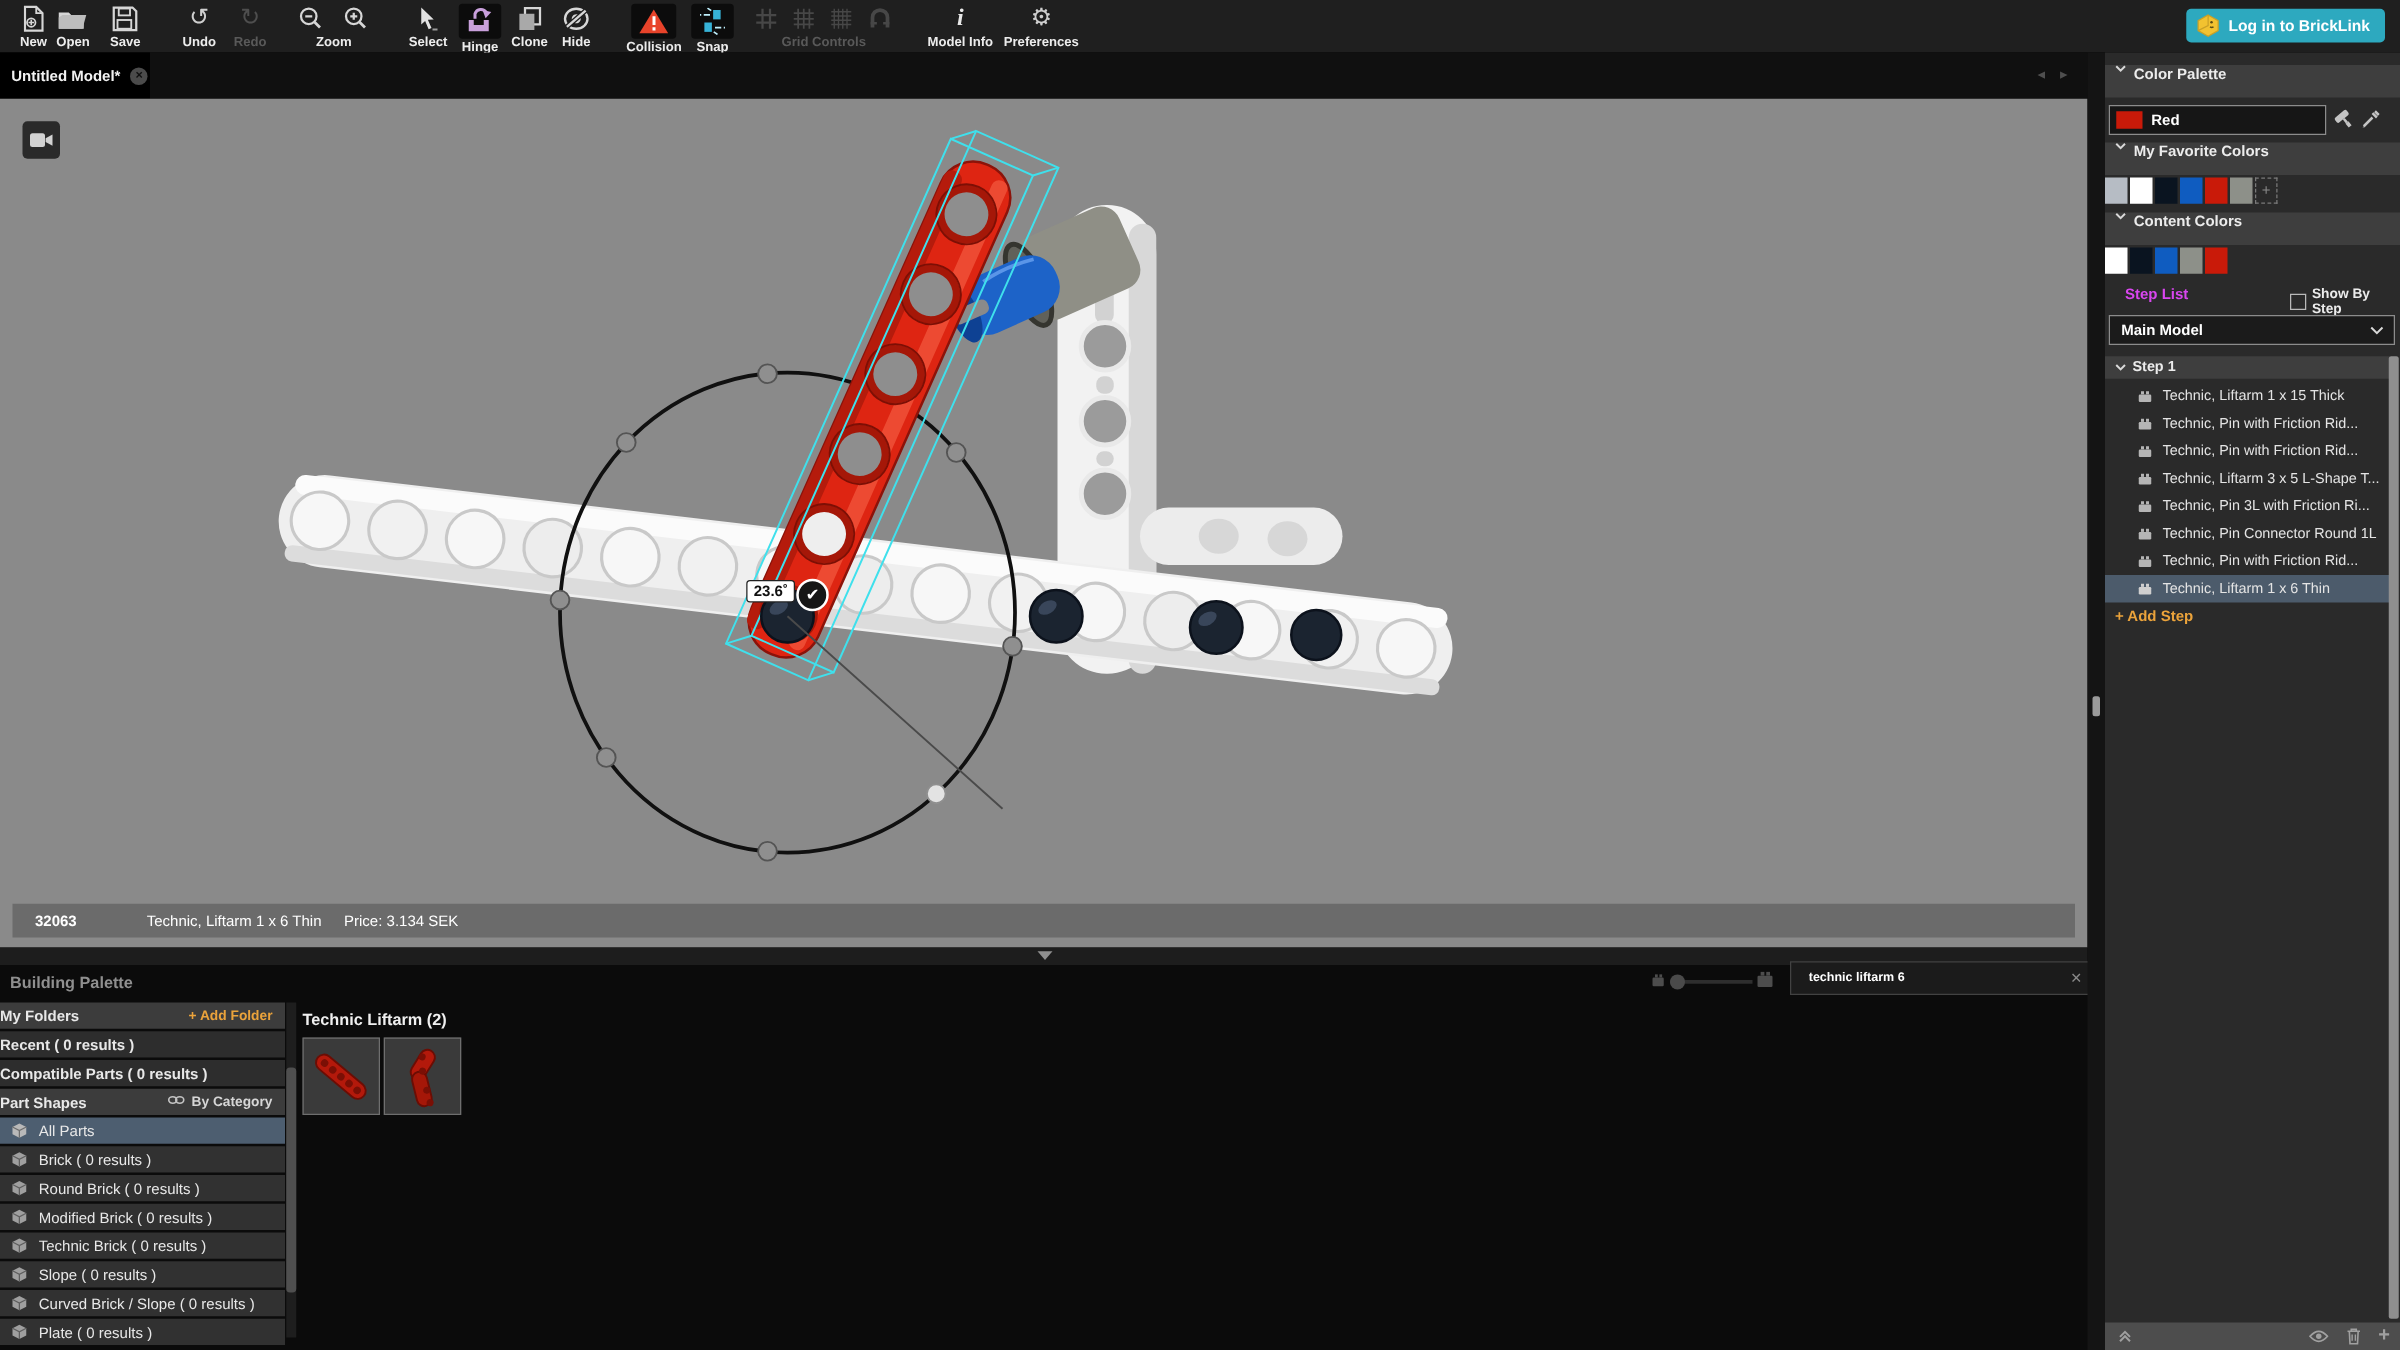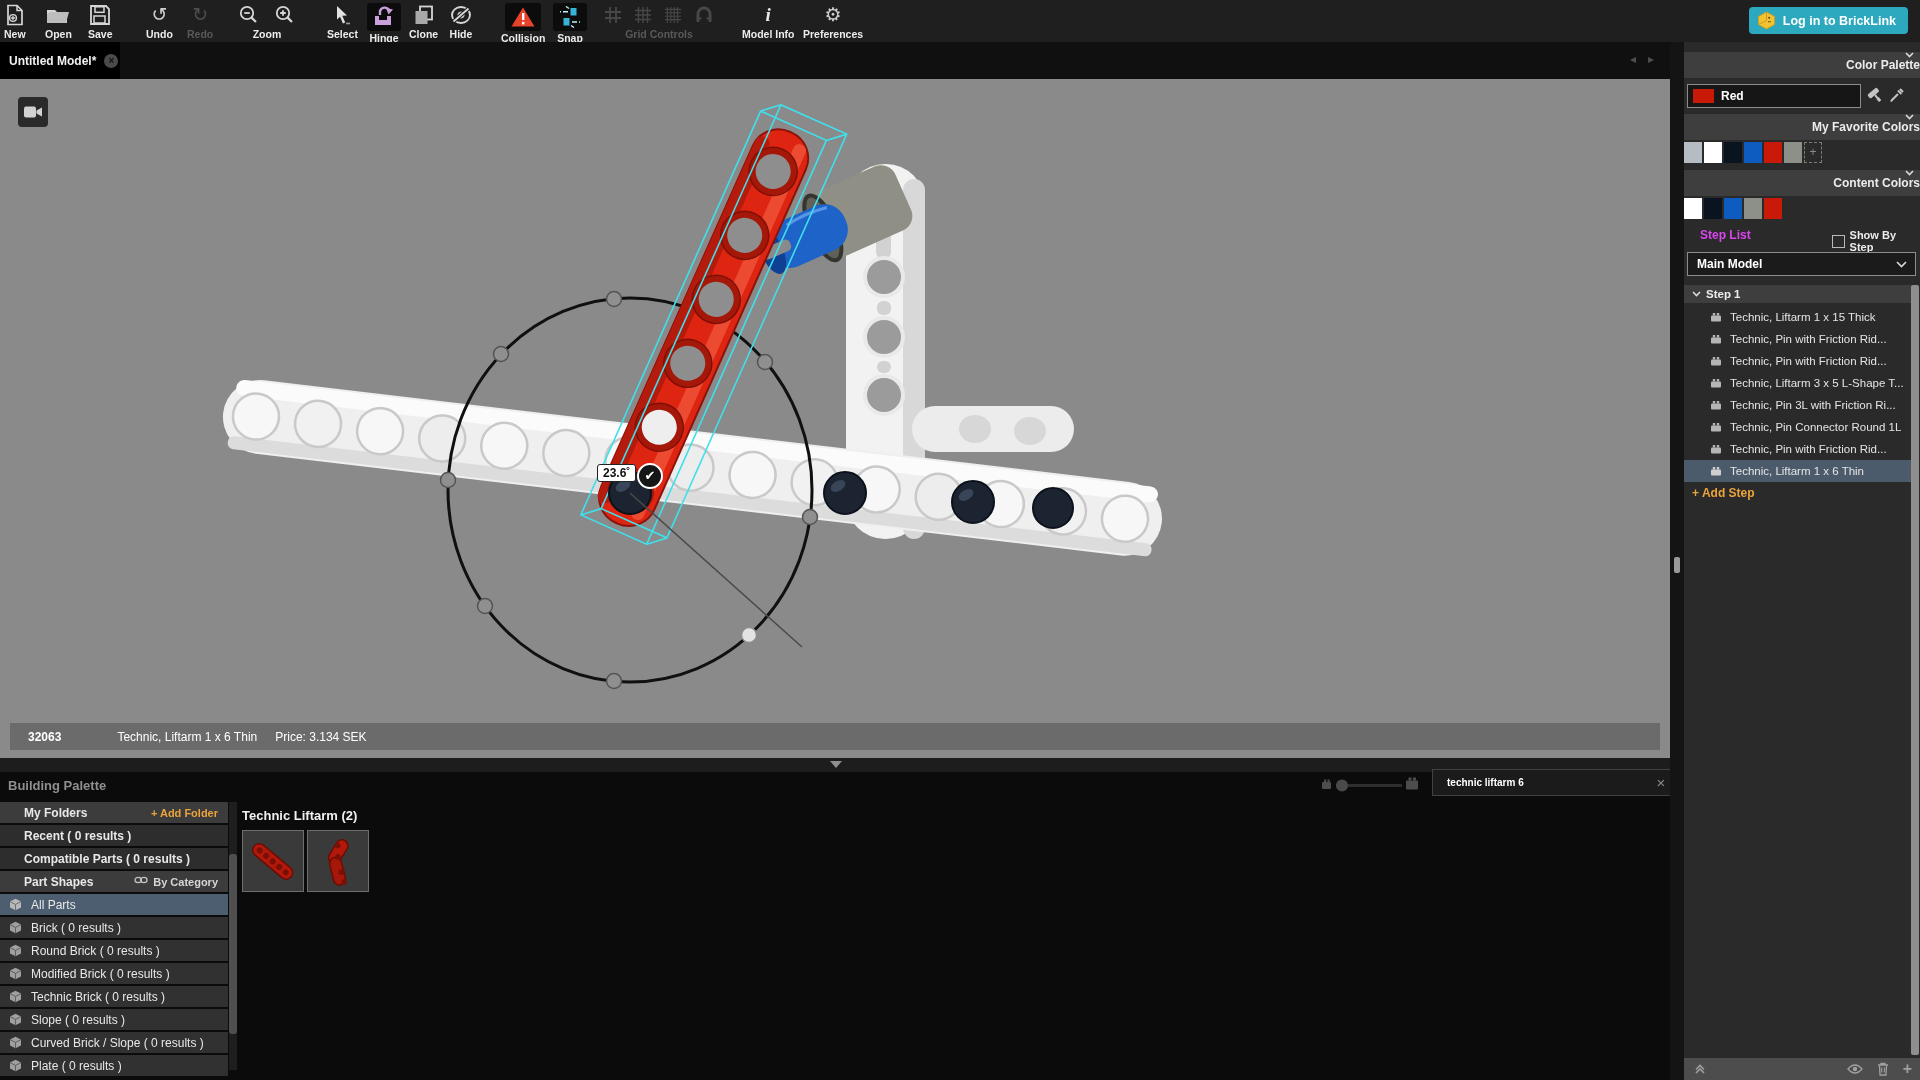--- a/index.html
+++ b/index.html
@@ -41,35 +41,35 @@
   #size-slider{position:absolute;left:1320px;top:0px;width:100px;height:26px;}
   #search-box{position:absolute;left:1432px;top:-3px;width:241px;height:25px;background:#1b1b1b;border:1px solid #424242;display:flex;align-items:center;}
   #search-box input{flex:1;background:transparent;border:none;outline:none;color:#fff;font-weight:bold;font-size:10px;font-family:"Liberation Sans",sans-serif;padding:0 0 0 14px;}
   #search-box .clr{width:26px;color:#8a8a8a;font-size:15px;text-align:center;cursor:pointer;}
   
   #lnav{position:absolute;left:0;top:30px;width:228px;}
   .lrow{position:relative;height:21px;margin-bottom:2px;background:#313131;display:flex;align-items:center;font-size:12px;color:#e8e8e8;cursor:pointer;}
   .lrow.hdr{background:#3c3c3c;font-weight:bold;}
   .lrow.plain{background:#2d2d2d;font-weight:bold;}
   .lrow.sel{background:#4d5e70;}
-  .lrow .txt{margin-left:24px;white-space:nowrap;}
+  .lrow .txt{margin-left:0;white-space:nowrap;}
   .lrow .cicon{margin:0 0 0 9px;}
   .lrow .cicon + .txt{margin-left:9px;}
   .orange{color:#eba33b;font-weight:bold;}
   #lnav-scroll{position:absolute;left:229px;top:30px;width:8px;height:268px;background:#1e1e1e;}
   #lnav-thumb{position:absolute;left:0;top:52px;width:8px;height:180px;background:#4f4f4f;border-radius:3px;}
   
   #results-title{position:absolute;left:242px;top:36px;font-size:13px;font-weight:bold;color:#f0f0f0;}
   .ptile{position:absolute;top:58px;width:62px;height:62px;background:#3a3a3a;border:1px solid #6e6e6e;box-sizing:border-box;cursor:pointer;}
   
   #vdivider{position:absolute;left:1670px;top:42px;width:14px;height:1038px;background:#141414;}
   #vdivider .grab{position:absolute;left:4px;top:515px;width:6px;height:16px;background:#9a9a9a;border-radius:2px;}
   
   #sidebar{position:absolute;left:1684px;top:42px;width:236px;height:1038px;background:#2a2a2a;}
-  .shdr{position:relative;height:26px;background:#3e3e3e;display:flex;align-items:flex-end;font-size:12px;font-weight:bold;color:#ececec;flex-direction:column;}
+  .shdr{position:relative;height:26px;background:#3e3e3e;display:flex;align-items:flex-start;font-size:12px;font-weight:bold;color:#ececec;}
   .shdr .chev{margin:0 6px 0 8px;}
   #color-row{position:absolute;left:3px;top:42px;width:172px;height:22px;border:1px solid #8c8c8c;background:#161616;display:flex;align-items:center;cursor:pointer;}
   #color-row .sw{width:21px;height:14px;margin-left:5px;}
   #color-row .nm{font-size:12px;font-weight:bold;margin-left:7px;color:#fff;}
   .swrow{position:absolute;left:0;display:flex;gap:2px;}
   .swatch{width:18px;height:21px;cursor:pointer;}
   .swadd{width:16px;height:19px;border:1px dashed #7a7a7a;color:#8a8a8a;font-size:12px;line-height:19px;text-align:center;cursor:pointer;}
   #steplist-row{position:absolute;left:0;top:158px;width:236px;height:18px;}
   #steplist-row .ti{position:absolute;left:16px;font-size:12px;font-weight:bold;color:#d946ef;}
   #sbs{position:absolute;left:148px;top:1px;display:flex;align-items:center;gap:5px;cursor:pointer;}
@@ -93,21 +93,21 @@
   #side-footer .fi{margin-right:14px;cursor:pointer;display:flex;}
   svg{display:block;}
 </style>
 </head>
 <body>
 
 <div id="app">
 
   <div id="topbar">
 
-    <div class="tbi" style="left:4px;">
+    <div class="tbi" style="left:16px;">
       <span class="ic">
         <svg width="20" height="22" viewBox="0 0 20 22">
             <path d="M3 1.5h9l5 5V20.5H3z" fill="none" stroke="#d6d6d6" stroke-width="1.7"></path>
             <path d="M12 1.5v5h5" fill="none" stroke="#d6d6d6" stroke-width="1.5"></path>
             <circle cx="8" cy="14" r="3.4" fill="none" stroke="#d6d6d6" stroke-width="1.4"></circle>
             <path d="M8 11.8v4.4M5.8 14h4.4" stroke="#d6d6d6" stroke-width="1.3"></path>
           </svg>
       </span>
       <span class="lb">New</span>
     </div>

